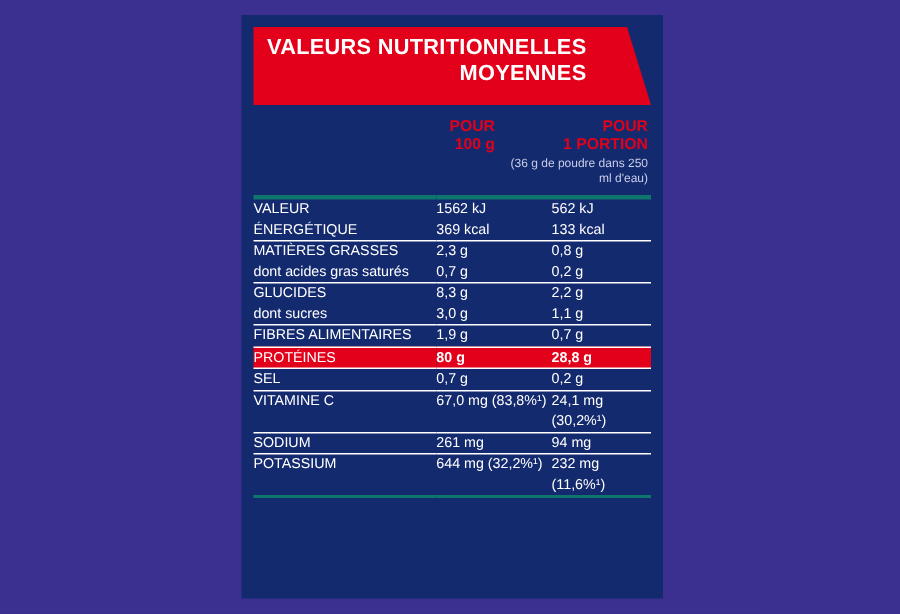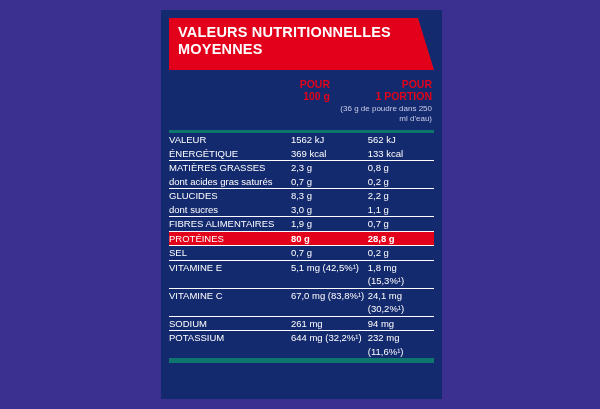--- a/index.html
+++ b/index.html
@@ -24,20 +24,21 @@
     padding: 0;
   }
   
   .title-band {
     position: relative;
     height: 52px;
     background: #e2001a;
     margin: 8px 8px 0 8px;
     width: calc(100% - 16px);
     box-sizing: border-box;
+    text-align: right;
   }
   .title-band .notch {
     position: absolute;
     right: 0;
     top: 0;
     width: 0;
     height: 0;
     border-top: 52px solid #142a6e;
     border-left: 16px solid transparent;
   }
@@ -98,21 +99,21 @@
     padding: 0;
     vertical-align: top;
   }
   tr.grp {
     border-top: 1px solid #ffffff;
   }
   tr.grp.first {
     border-top: 3px solid #0f766e;
   }
   tr.last-border {
-    border-bottom: 5px solid #0f766e;
+    border-bottom: 2px solid #0f766e;
   }
   td.label {
     color: #ffffff;
     font-size: 9.5px;
     line-height: 13.5px;
     padding: 3px 0 3px 3px;
     white-space: pre-line;
     width: 46%;
   }
   td.v1, td.v2 {
@@ -198,25 +199,20 @@
         <td class="v1">80 g</td>
         <td class="v2">28,8 g</td>
       </tr>
 
       <tr class="grp">
         <td class="label">SEL</td>
         <td class="v1">0,7 g</td>
         <td class="v2">0,2 g</td>
       </tr>
 
-      <tr class="grp">
-        <td class="label">VITAMINE E</td>
-        <td class="v1">5,1 mg (42,5%¹)</td>
-        <td class="v2">1,8 mg (15,3%¹)</td>
-      </tr>
 
       <tr class="grp">
         <td class="label">VITAMINE C</td>
         <td class="v1">67,0 mg (83,8%¹)</td>
         <td class="v2">24,1 mg (30,2%¹)</td>
       </tr>
 
 
       <tr class="grp">
         <td class="label">SODIUM</td>

